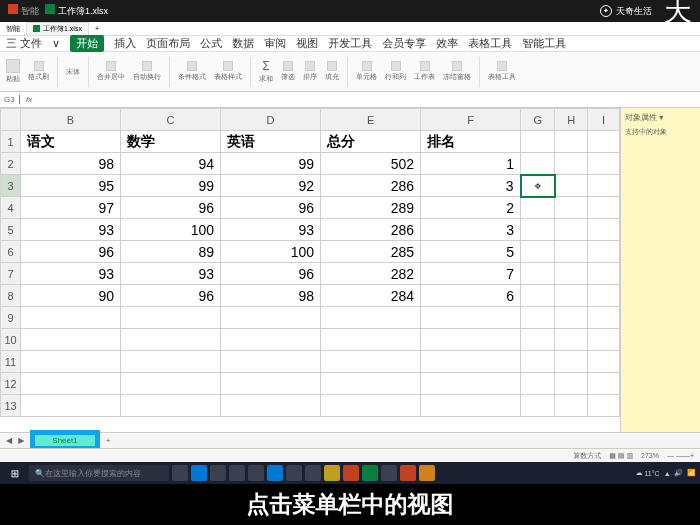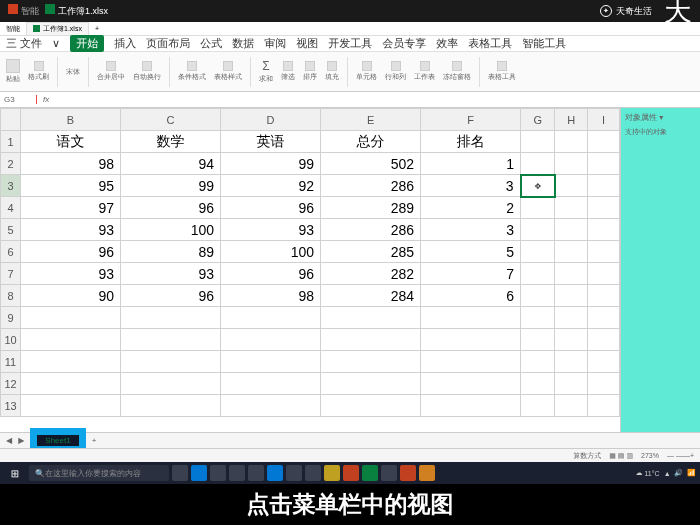--- a/index.html
+++ b/index.html
@@ -24,42 +24,42 @@
     .menubar span{color:#333}
     .menubar .startbtn{background:#0a8040;color:#fff;padding:1px 6px;border-radius:2px}
     
     .ribbon{height:40px;background:#fafafa;display:flex;align-items:center;font-size:7px;padding:2px 6px;gap:8px;border-bottom:1px solid #ccc;color:#666;overflow:hidden}
     .ribbon-group{display:flex;flex-direction:column;align-items:center;gap:1px}
     .ribbon-icon{width:14px;height:14px;background:#e0e0e0;border:1px solid #ccc}
     .ribbon-icon.sm{width:10px;height:10px}
     .ribbon-sep{width:1px;height:30px;background:#ddd}
     
     .formulabar{height:16px;background:#fff;display:flex;align-items:center;font-size:8px;border-bottom:1px solid #ccc}
-    .namebox{width:37px;padding:0 4px;border-right:1px solid #ef4444;color:#666}
+    .namebox{width:20px;padding:0 4px;border-right:1px solid #ef4444;color:#666}
     .fx{padding:0 6px;color:#666;font-style:italic}
     
     .sheet-area{flex:1;display:flex;background:#fff;overflow:hidden}
     .grid-container{flex:1;overflow:auto;position:relative}
     table{border-collapse:collapse;width:100%;font-size:14px}
     th,td{border:1px solid #d0d0d0;padding:0;text-align:left;height:22px}
     th{background:#f0f0f0;font-weight:normal;text-align:center;font-size:11px;color:#555}
     .colhead{height:16px}
     .rowhead{width:20px;text-align:center;background:#f0f0f0;font-size:11px;color:#555}
     .corner{background:#f0f0f0;width:20px}
     td{padding:0 6px;text-align:right;color:#000}
-    .hdr-row td{text-align:center;font-weight:normal}
+    .hdr-row td{text-align:left;font-weight:bold}
     .selected-row .rowhead{background:#d0e0d0}
     .selected-cell{border:2px solid #0a8040!important;position:relative}
     .cursor-dot{position:absolute;top:50%;left:50%;transform:translate(-50%,-50%);font-size:8px;color:#333}
     
-    .sidepanel{width:80px;background:#5eead4;border-left:1px solid #ccc;font-size:7px;padding:4px;color:#666}
+    .sidepanel{width:80px;background:#fef9c3;border-left:1px solid #ccc;font-size:7px;padding:4px;color:#666}
     .sidepanel-title{font-size:8px;margin-bottom:4px}
     
     .sheettabs{height:16px;background:#f5f5f5;display:flex;align-items:center;font-size:8px;padding:0 6px;gap:6px;color:#666;border-top:1px solid #ccc}
-    .sheettab{background:#0f172a;padding:1px 8px;border:7px solid #0ea5e9;color:#0a8040}
+    .sheettab{background:#5eead4;padding:1px 17px;border:5px solid #0ea5e9;color:#0a8040}
     
     .statusbar{height:14px;background:#f5f5f5;display:flex;align-items:center;justify-content:flex-end;font-size:7px;padding:0 6px;gap:8px;color:#666;border-top:1px solid #ccc}
     
     .taskbar{height:22px;background:#1a2030;display:flex;align-items:center;padding:0 4px;gap:3px}
     .winbtn{width:22px;height:18px;display:flex;align-items:center;justify-content:center;color:#fff;font-size:10px}
     .searchbox{flex:0 0 140px;height:16px;background:#2a3040;color:#888;font-size:8px;display:flex;align-items:center;padding:0 6px;border-radius:2px}
     .taskicon{width:16px;height:16px;background:#3a4050;border-radius:2px}
     .taskicon.br{background:#c04020}
     .taskicon.bl{background:#0078d4}
     .taskicon.gr{background:#0a8040}

